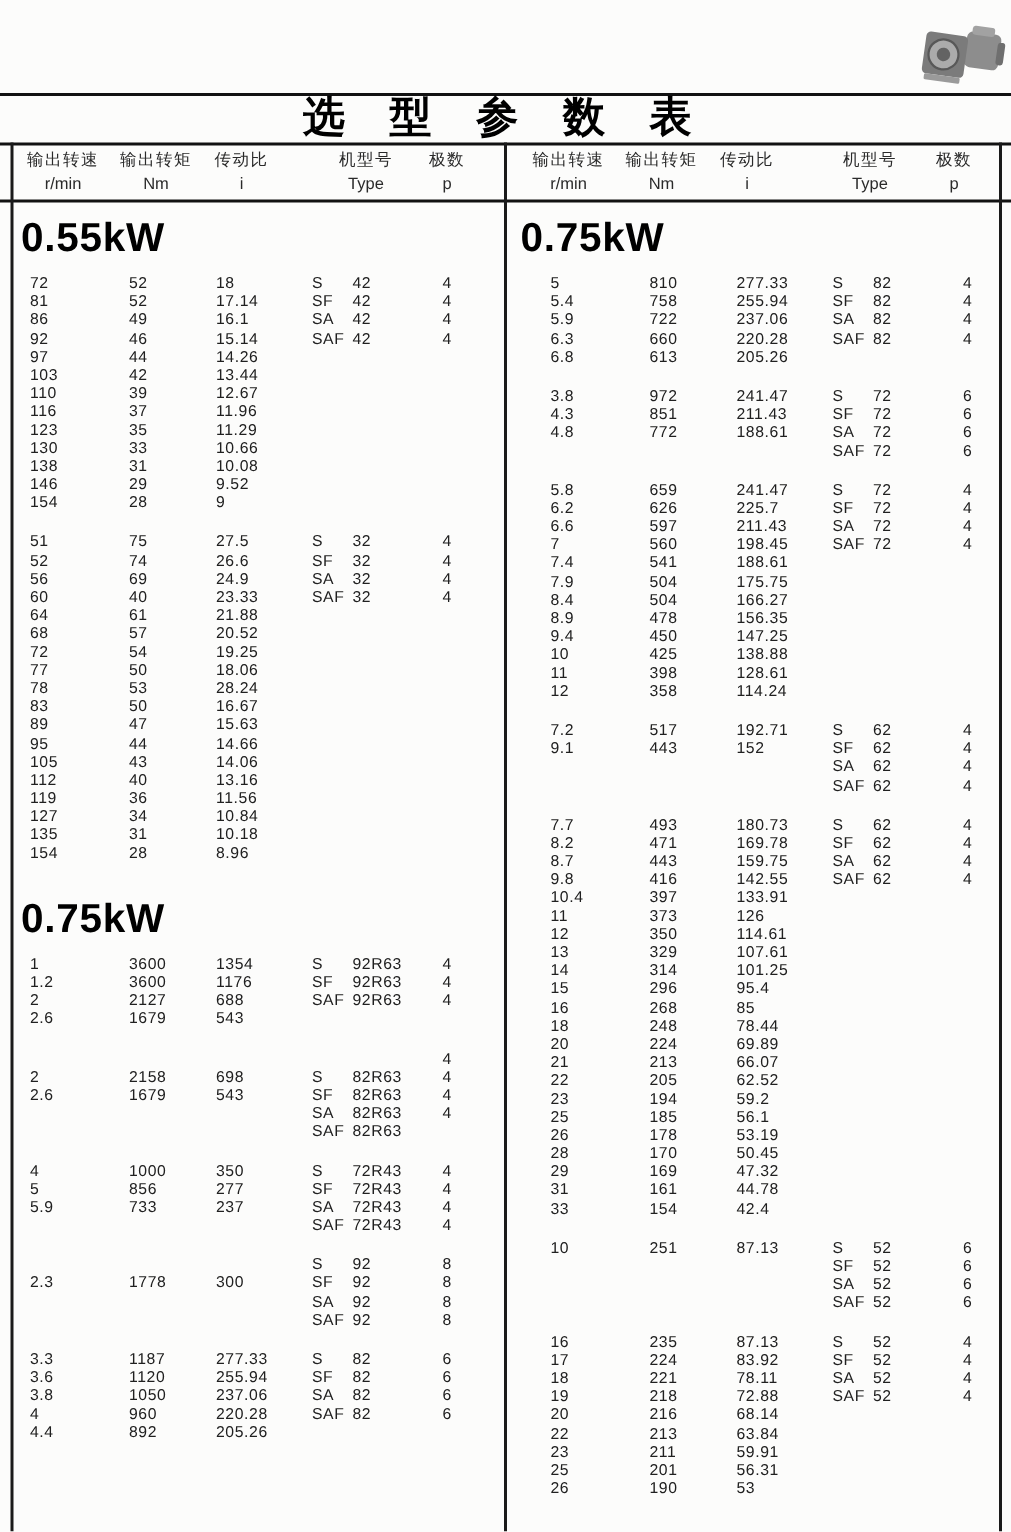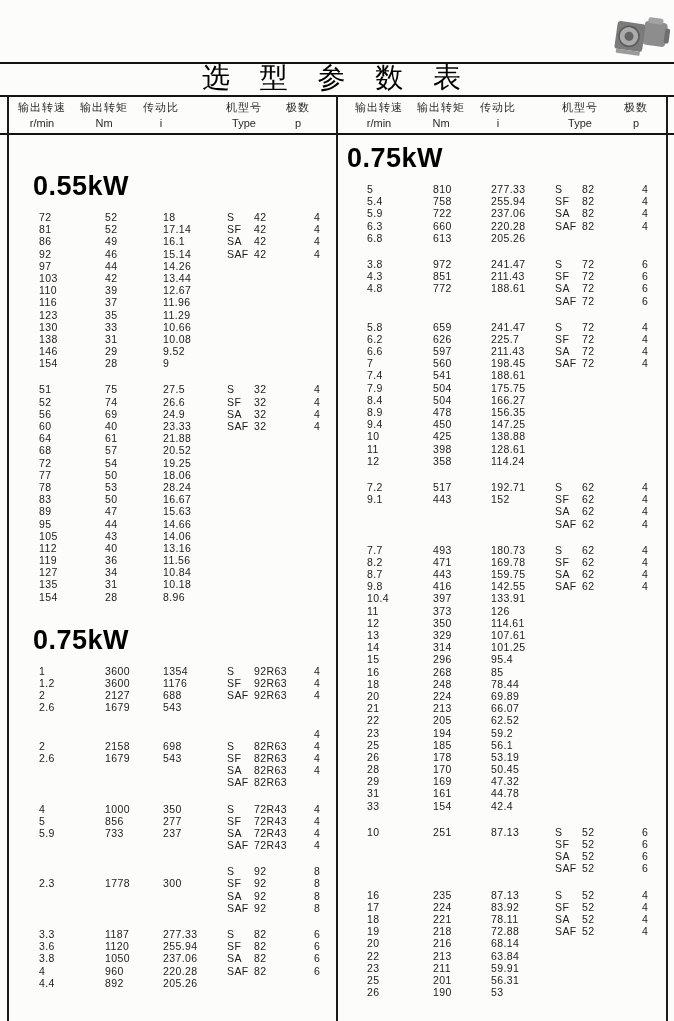--- a/index.html
+++ b/index.html
@@ -5,31 +5,31 @@
   html,body{margin:0;padding:0;}
   body{
     width:674px;height:1021px;position:relative;overflow:hidden;
     background:#fcfcfb;color:#1e1e1e;
     font-family:"Liberation Sans","DejaVu Sans",sans-serif;
   }
   .hrule{position:absolute;left:0;width:674px;background:#121212;}
   .vrule{position:absolute;top:95px;bottom:0;background:#1a1a1a;}
   .page-title{
     position:absolute;top:62px;left:0;right:0;height:32px;line-height:32px;
-    text-align:center;font-size:28px;font-weight:normal;letter-spacing:11px;color:#000;
+    text-align:center;font-size:28px;font-weight:bold;letter-spacing:11px;color:#000;
     white-space:nowrap;
   }
   .header-cell{
     position:absolute;top:99px;width:96px;margin-left:-48px;text-align:center;
     font-size:11px;line-height:16px;color:#2a2a2a;
   }
   .header-cell .cn{display:block;letter-spacing:1px;}
   .header-cell .unit{display:block;}
   .half{position:absolute;top:139px;}
-  .half-left{left:23px;width:341px;margin-top:28px;}
+  .half-left{left:4px;width:341px;}
   .half-right{left:337px;width:330px;}
   .power-heading{
     font-size:27px;font-weight:bold;letter-spacing:0.5px;color:#000;
     margin:4px 0 9px 10px;
   }
   .section + .section .power-heading{margin-top:22px;}
   .block{margin-bottom:14px;}
   .row{height:12.2px;padding-left:16px;white-space:nowrap;}
   .half-right .row{padding-left:30px;}
   .cell{

